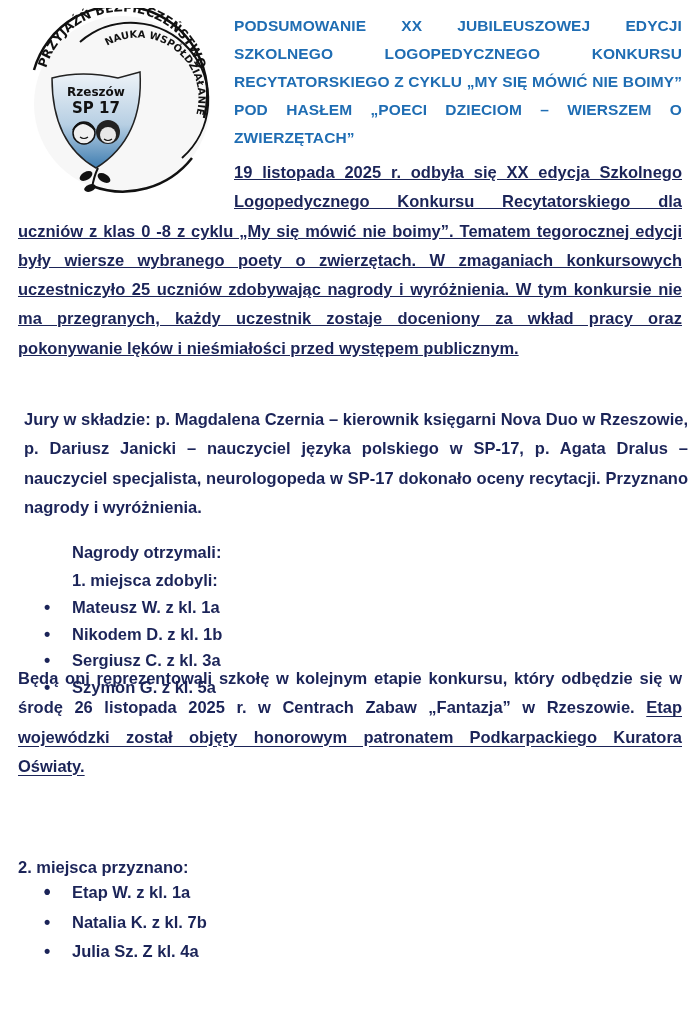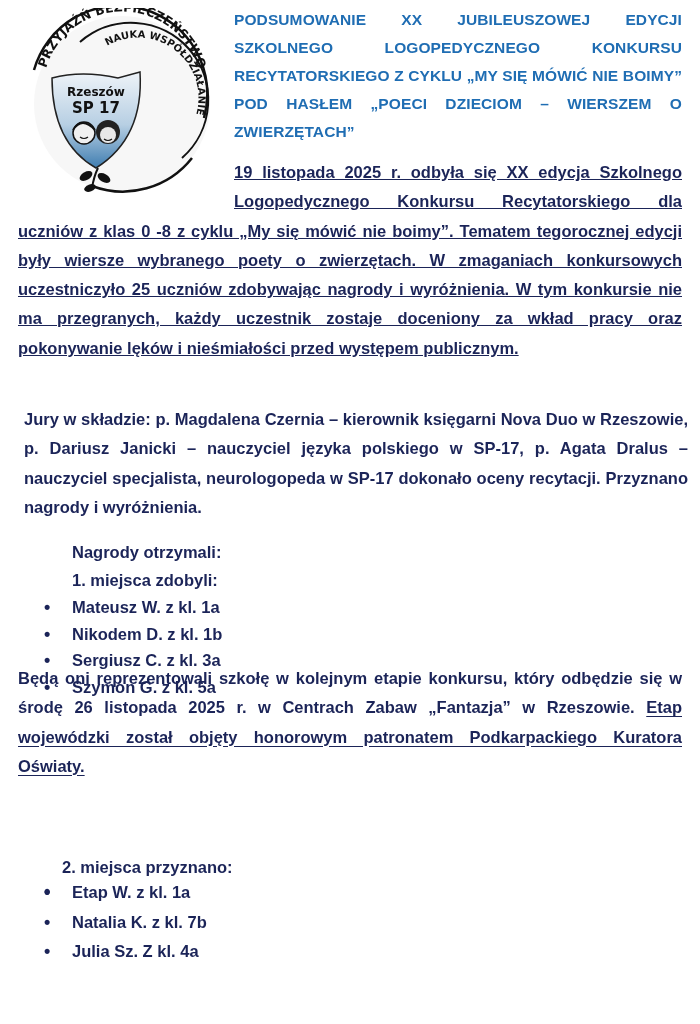--- a/index.html
+++ b/index.html
@@ -1,37 +1,37 @@
 <!DOCTYPE html>
 <html><head>
 <meta charset="utf-8">
 <style>
   html, body { margin: 0; padding: 0; background: #ffffff; }
   body { width: 700px; height: 1024px; overflow: hidden; position: relative;
          font-family: "Liberation Sans", "DejaVu Sans", sans-serif; color: #1b2458; }
   .logo { position: absolute; left: 22px; top: 8px; width: 190px; height: 185px; }
-  .title { position: absolute; left: 234px; top: 6px; width: 448px;
+  .title { position: absolute; left: 234px; top: 12px; width: 448px;
            color: #1f6db3; font-weight: bold; font-size: 15.5px; line-height: 28px;
            text-align: justify; text-align-last: left; margin: 0; letter-spacing: 0.1px; }
   .p { font-weight: bold; font-size: 16.5px; line-height: 29.3px; text-align: justify;
        margin: 0; color: #1b2458; }
   .intro-wrap { position: absolute; left: 18px; top: 158px; width: 664px; text-decoration: underline; }
   .float-spacer { float: left; width: 216px; height: 58px; }
   .jury { position: absolute; left: 24px; top: 405px; width: 664px; }
   .heads { position: absolute; left: 72px; top: 538px; }
   .head { font-weight: bold; font-size: 16.5px; line-height: 28px; 
           text-underline-offset: 3px; margin: 0; }
   ul.prizes { list-style: none; margin: 0; padding: 0; }
   ul.prizes li { position: relative; font-weight: bold; font-size: 16.5px; }
   ul.prizes li .bullet { position: absolute; left: -28px; font-size: 18px; }
   .first-list { position: absolute; left: 72px; top: 594px; }
   .first-list li { line-height: 26.7px; }
   .represent { position: absolute; left: 18px; top: 664px; width: 664px; }
   .underline { text-decoration: underline; text-underline-offset: 3px; }
-  .second-head { position: absolute; left: 18px; top: 853px; margin-left: 44px; }
+  .second-head { position: absolute; left: 18px; top: 853px; }
   .second-list { position: absolute; left: 72px; top: 878px; }
   .second-list li { line-height: 29.5px; }
   .second-list li.first-item { padding-left: 6px; line-height: 27px; }
 </style>
 </head>
 <body>
 
 <div class="logo">
   <svg width="190" height="185" viewBox="0 0 190 185">
     <defs>

